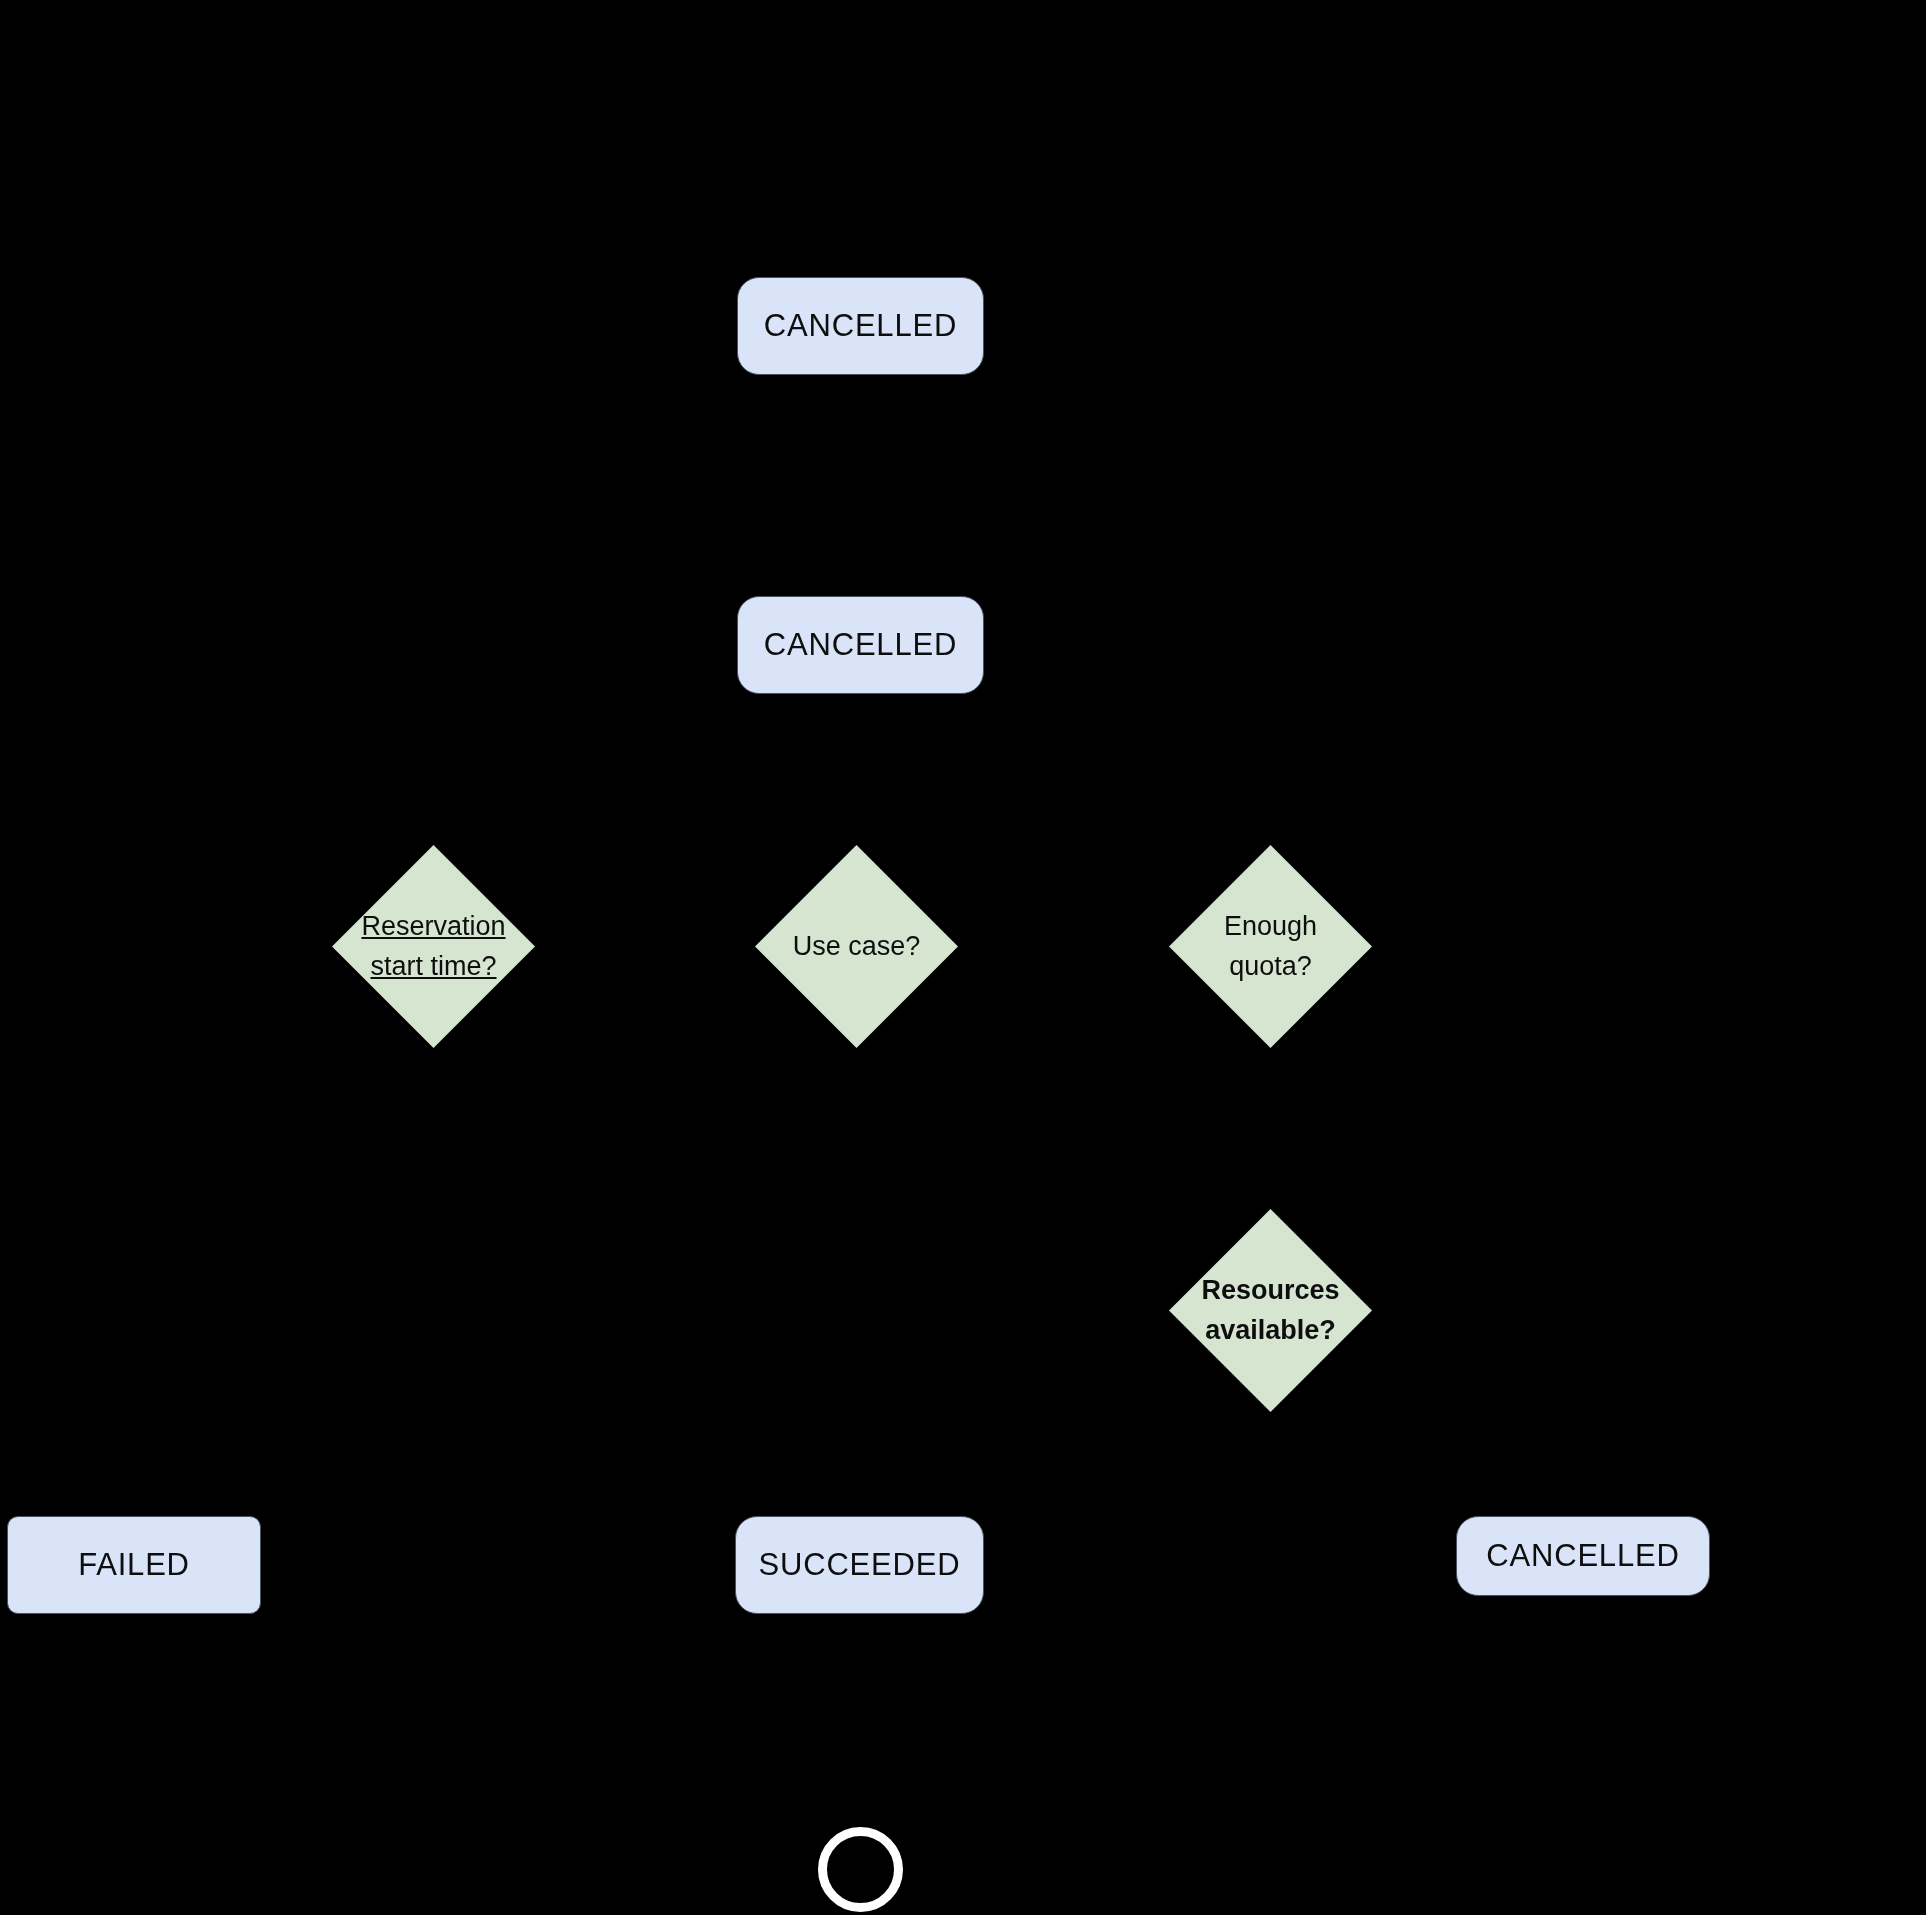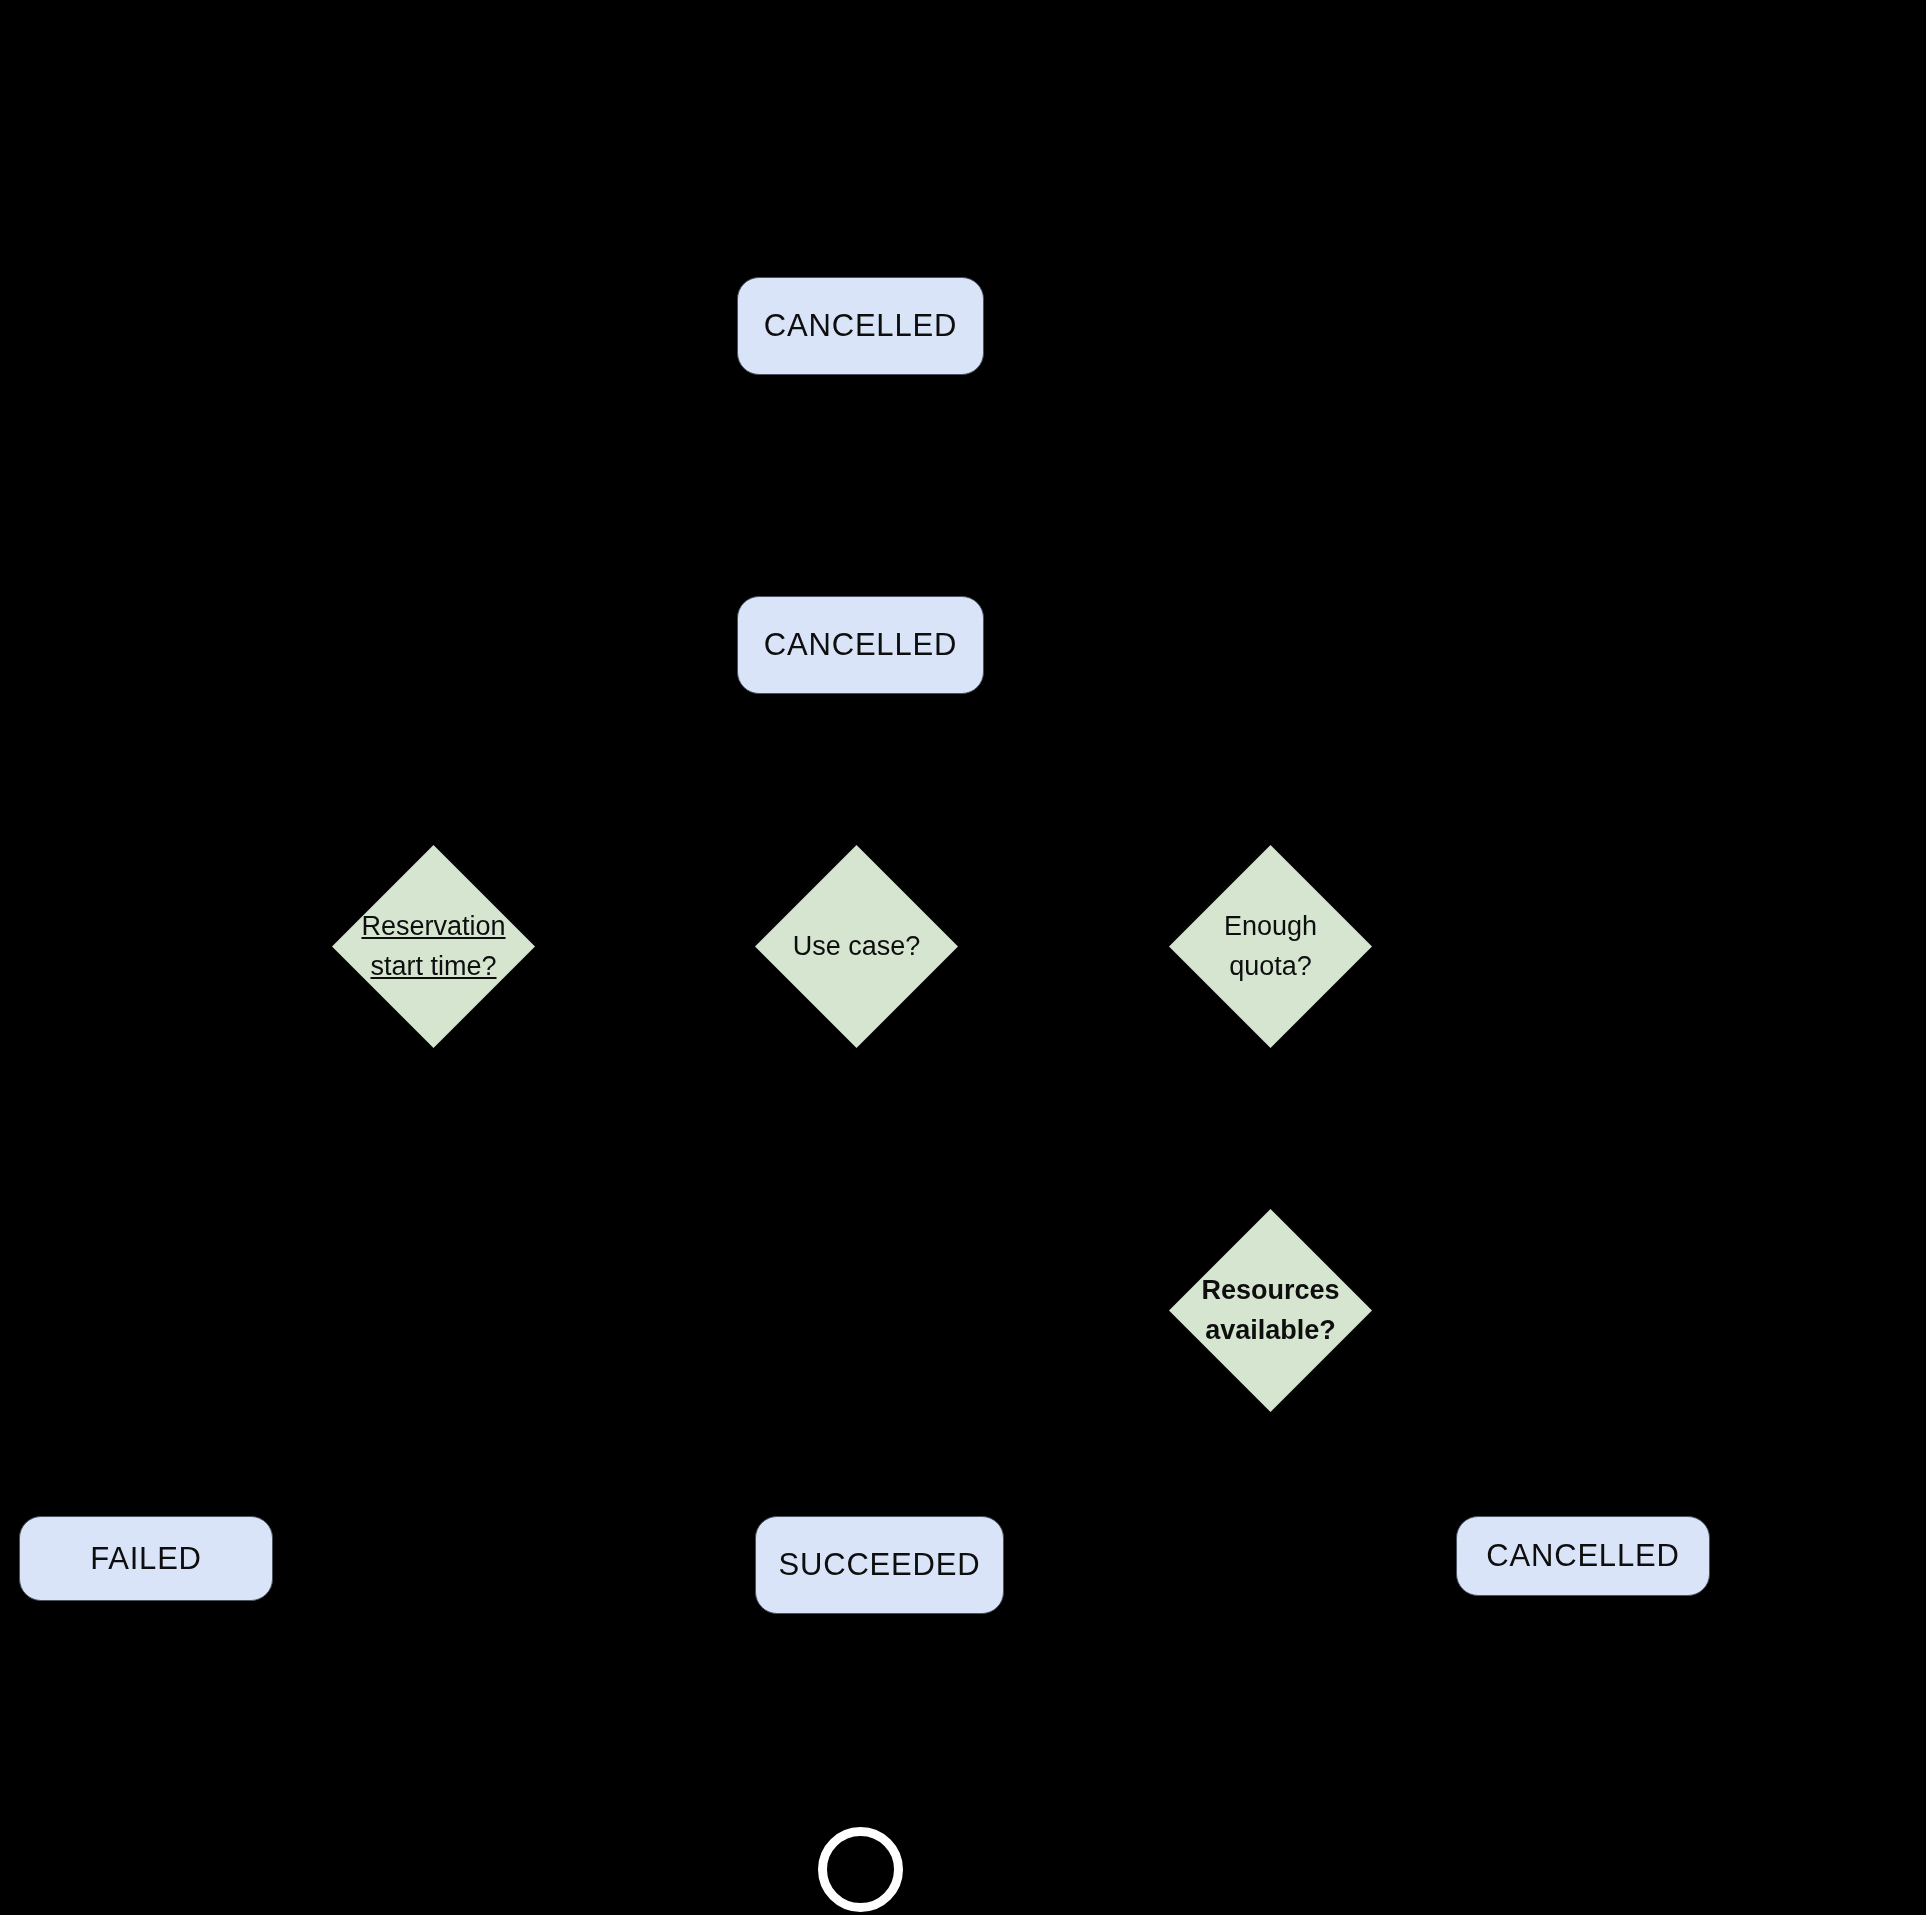--- a/index.html
+++ b/index.html
@@ -51,25 +51,25 @@
 <div class="stage">
 
   <div class="state" style="left:737px;top:277px;width:247px;height:98px;">
     <span>CANCELLED</span>
   </div>
 
   <div class="state" style="left:737px;top:596px;width:247px;height:98px;">
     <span>CANCELLED</span>
   </div>
 
-  <div class="state" style="left:19px;top:1516px;width:254px;height:85px;">
+  <div class="state" style="left:7px;top:1516px;width:254px;height:98px;border-radius:11px;">
     <span>FAILED</span>
   </div>
 
-  <div class="state" style="left:735px;top:1516px;width:249px;height:98px;margin-left:20px;">
+  <div class="state" style="left:735px;top:1516px;width:249px;height:98px;">
     <span>SUCCEEDED</span>
   </div>
 
   <div class="state" style="left:1456px;top:1516px;width:254px;height:80px;">
     <span>CANCELLED</span>
   </div>
 
   <div class="decision" style="left:332px;top:845px;width:203px;height:203px;text-decoration:underline;">
     <div class="shape"></div>
     <div class="label">

